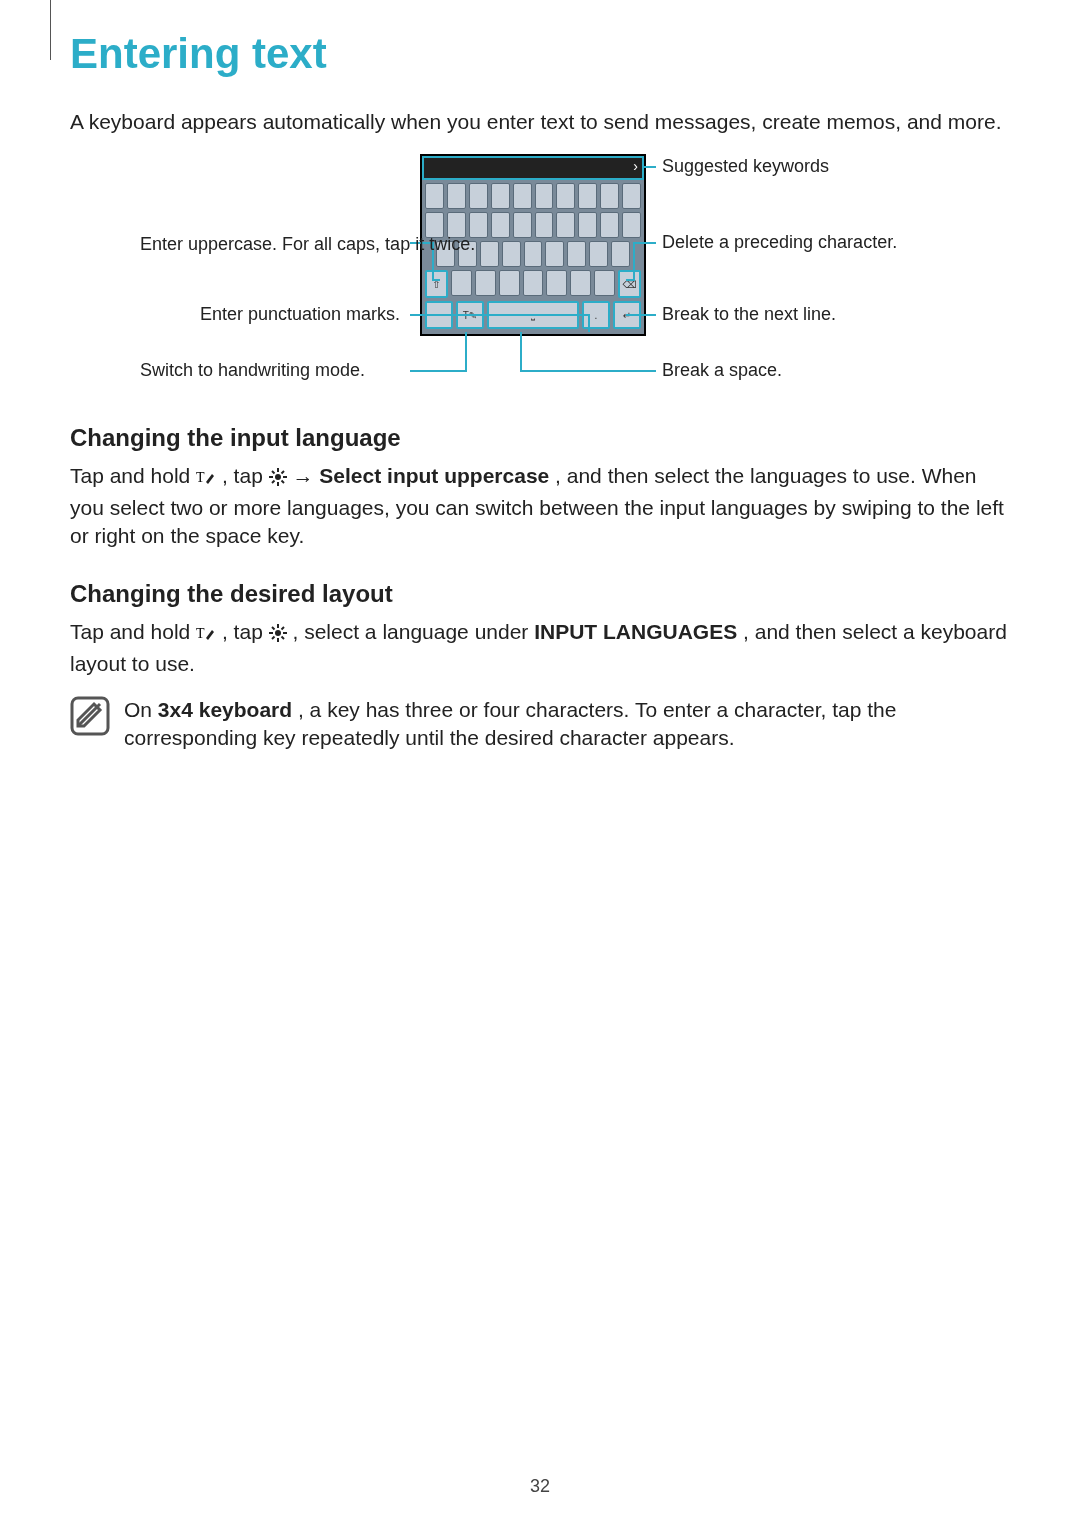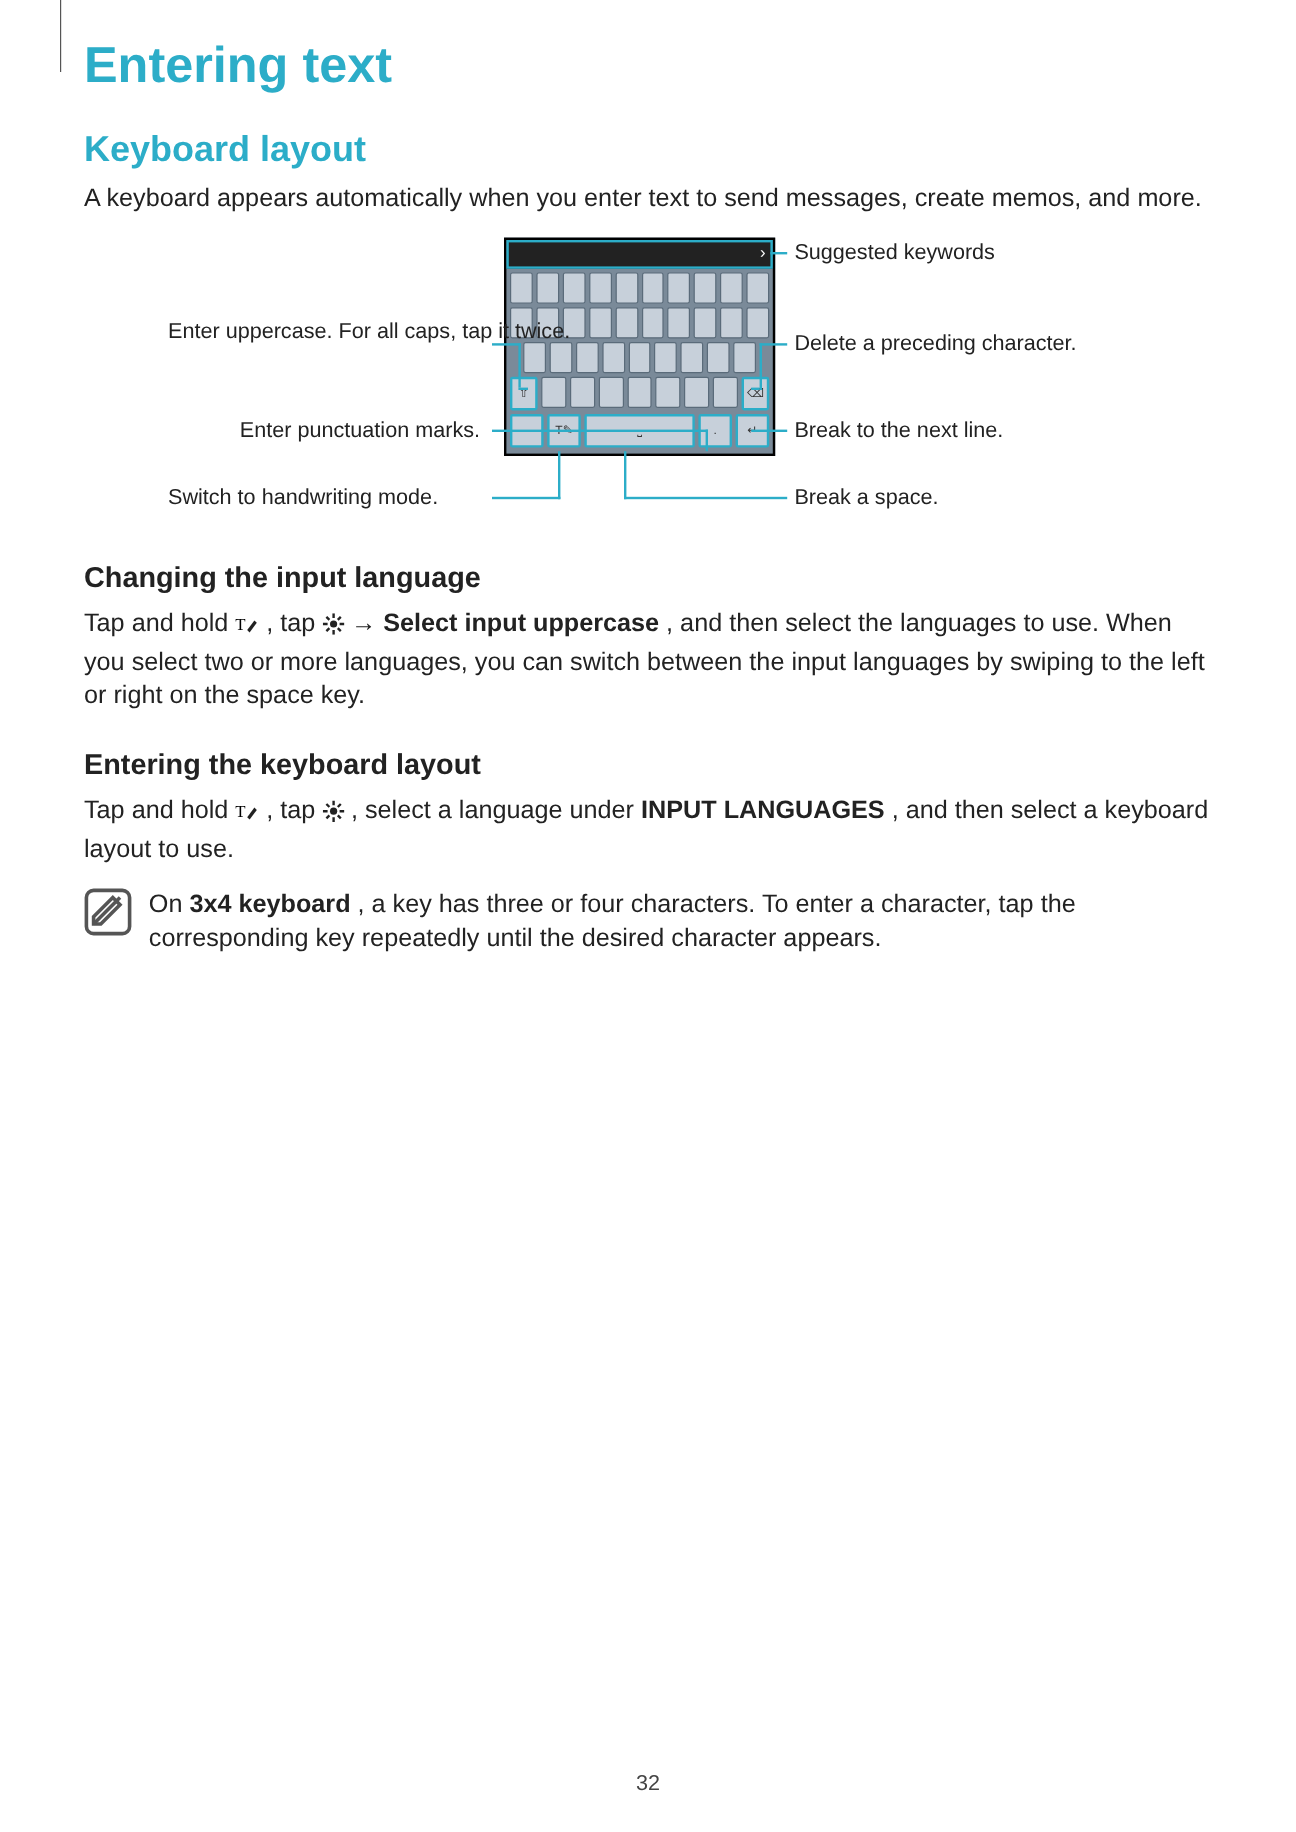--- a/index.html
+++ b/index.html
@@ -137,21 +137,20 @@
   }
 </style>
 </head>
 <body>
 
 <div class="page">
   <div class="side-bar"></div>
 
   <div class="h1">Entering text</div>
 
-  <div class="h2">Keyboard layout</div>
   <p class="para">A keyboard appears automatically when you enter text to send messages, create memos, and more.</p>
 
 
   <div class="diagram">
     <div class="kbd">
       <div class="suggest-bar">
         <span class="chev">›</span>
       </div>
       <div class="krow">
         <div class="key"></div>
@@ -219,21 +218,21 @@
     <div class="lead" style="left:556px; top:160px; width:30px; height:2px;"></div>
     <div class="callout" style="left:592px; top:150px;">Break to the next line.</div>
 
     <div class="lead" style="left:450px; top:178px; width:2px; height:40px;"></div>
     <div class="lead" style="left:450px; top:216px; width:136px; height:2px;"></div>
     <div class="callout" style="left:592px; top:206px;">Break a space.</div>
 
     <div class="lead" style="left:340px; top:88px; width:24px; height:2px;"></div>
     <div class="lead" style="left:362px; top:88px; width:2px; height:37px;"></div>
     <div class="lead" style="left:362px; top:125px; width:8px; height:2px;"></div>
-    <div class="callout left" style="right:610px; top:68px; width:260px; text-align:right;">Enter uppercase. For all caps, tap it twice.</div>
+    <div class="callout left" style="right:610px; top:80px; width:260px; text-align:right;">Enter uppercase. For all caps, tap it twice.</div>
 
     <div class="lead" style="left:340px; top:160px; width:180px; height:2px;"></div>
     <div class="lead" style="left:518px; top:160px; width:2px; height:18px;"></div>
     <div class="callout left" style="right:610px; top:150px; width:260px; text-align:right;">Enter punctuation marks.</div>
 
     <div class="lead" style="left:395px; top:178px; width:2px; height:40px;"></div>
     <div class="lead" style="left:340px; top:216px; width:57px; height:2px;"></div>
     <div class="callout left" style="right:610px; top:206px; width:260px; text-align:left;">Switch to handwriting mode.</div>
   </div>
 
@@ -260,21 +259,21 @@
             <line x1="3" y1="15" x2="5.5" y2="12.5"></line>
             <line x1="12.5" y1="5.5" x2="15" y2="3"></line>
           </g>
         </svg>
     </span>
     <span> → </span>
     <span class="bold">Select input uppercase</span>
     <span>, and then select the languages to use. When you select two or more languages, you can switch between the input languages by swiping to the left or right on the space key.</span>
   </p>
 
-  <div class="h3">Entering the keyboard layout</div>
+  <div class="h3">Changing the desired layout</div>
   <p class="para">
     <span>Tap and hold </span>
     <span class="inline-icon">
       <svg width="20" height="18" viewBox="0 0 20 18">
           <text x="0" y="14" font-size="14" font-family="serif">T</text>
           <path d="M10 14 L16 6 L18 8 L12 16 Z" fill="#222"></path>
         </svg>
     </span>
     <span>, tap </span>
     <span class="inline-icon">

